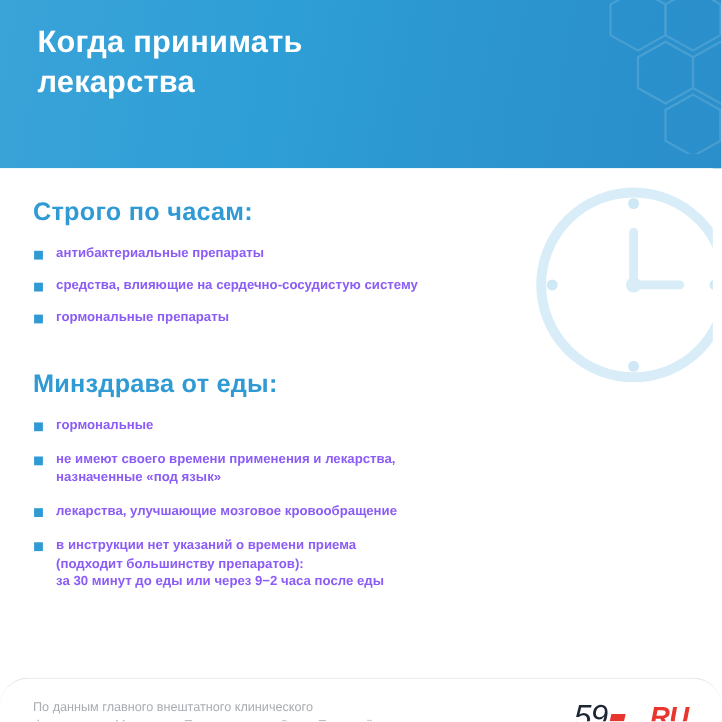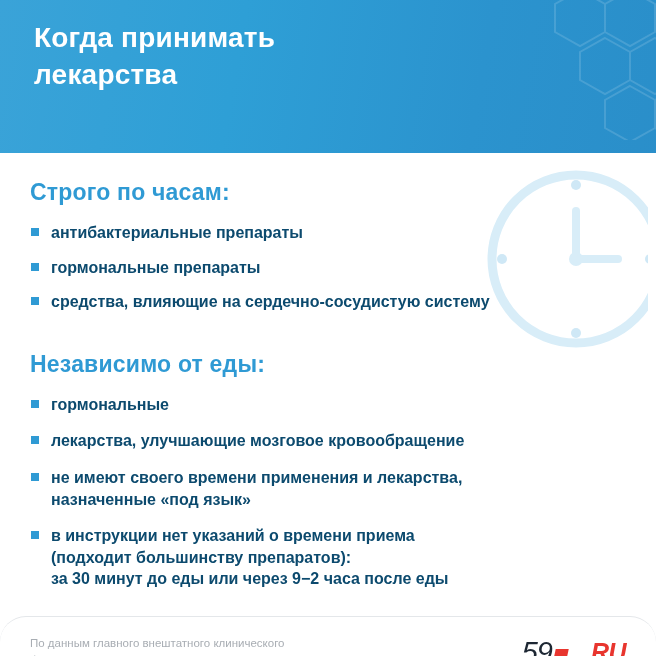--- a/index.html
+++ b/index.html
@@ -84,23 +84,23 @@
   }
   ul.items {
     list-style: none;
     margin: 0;
     padding: 0;
   }
   ul.items li {
     position: relative;
     padding-left: 21px;
     margin-bottom: 15px;
-    font-size: 16px;
+    font-size: 12px;
     line-height: 1.35;
-    color: #0c4a6e;
+    color: #8b5cf6;
     font-weight: bold;
     white-space: pre-line;
   }
   ul.items li::before {
     content: "";
     position: absolute;
     left: 1px;
     top: 6px;
     width: 8px;
     height: 8px;
@@ -192,32 +192,32 @@
       <circle cx="100" cy="174" r="5" fill="#cfe8f6"></circle>
       <circle cx="26" cy="100" r="5" fill="#cfe8f6"></circle>
     </svg>
 
     <div class="content">
 
       <div class="section">
         <h2 class="section-title">Строго по часам:</h2>
         <ul class="items tight">
           <li>антибактериальные препараты</li>
+          <li>средства, влияющие на сердечно-сосудистую систему</li>
           <li>гормональные препараты</li>
-          <li>средства, влияющие на сердечно-сосудистую систему</li>
         </ul>
       </div>
 
       <div class="section section-2">
-        <h2 class="section-title">Независимо от еды:</h2>
+        <h2 class="section-title">Минздрава от еды:</h2>
         <ul class="items">
           <li>гормональные</li>
-          <li>лекарства, улучшающие мозговое кровообращение</li>
           <li>не имеют своего времени применения и лекарства,
 назначенные «под язык»</li>
+          <li>лекарства, улучшающие мозговое кровообращение</li>
           <li>в инструкции нет указаний о времени приема
 (подходит большинству препаратов):
 за 30 минут до еды или через 9−2 часа после еды</li>
         </ul>
       </div>
 
     </div>
   </div>
 
   <div class="footer">

